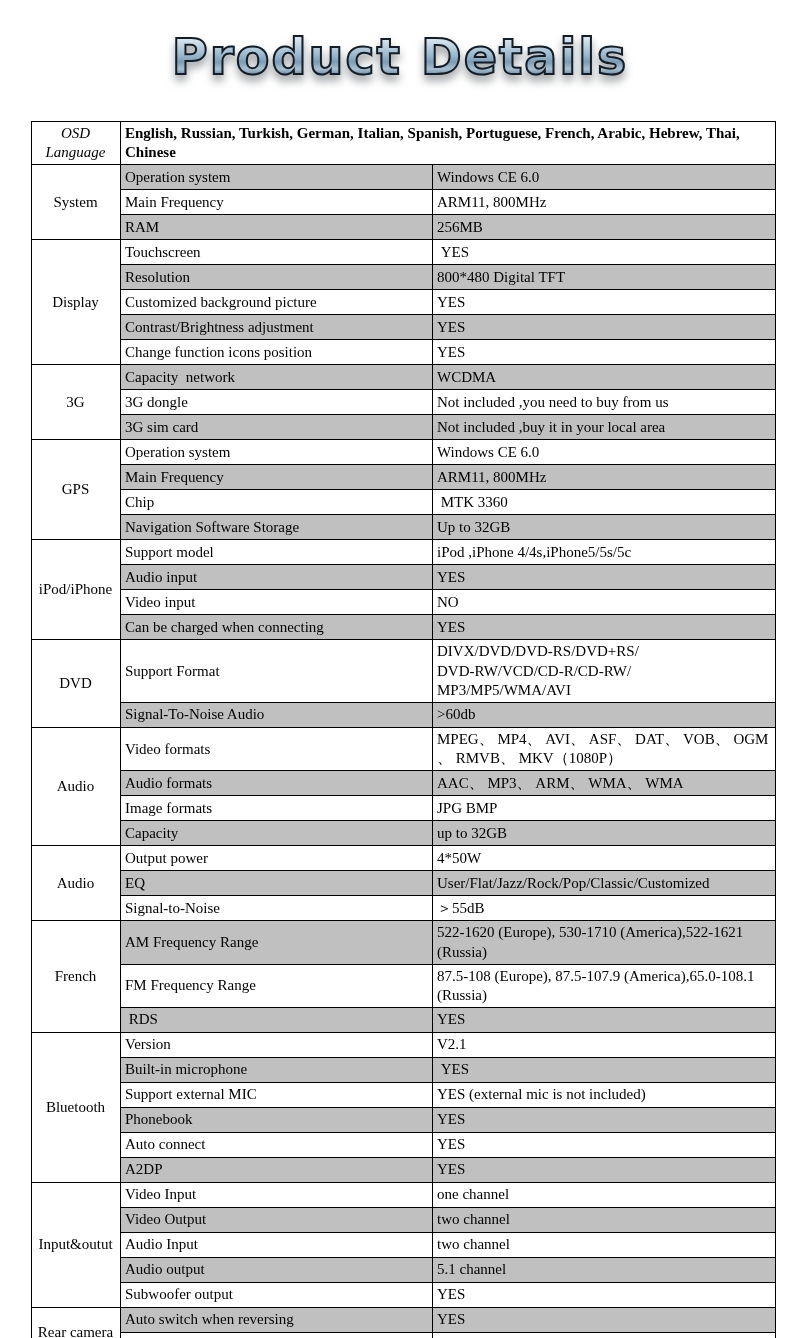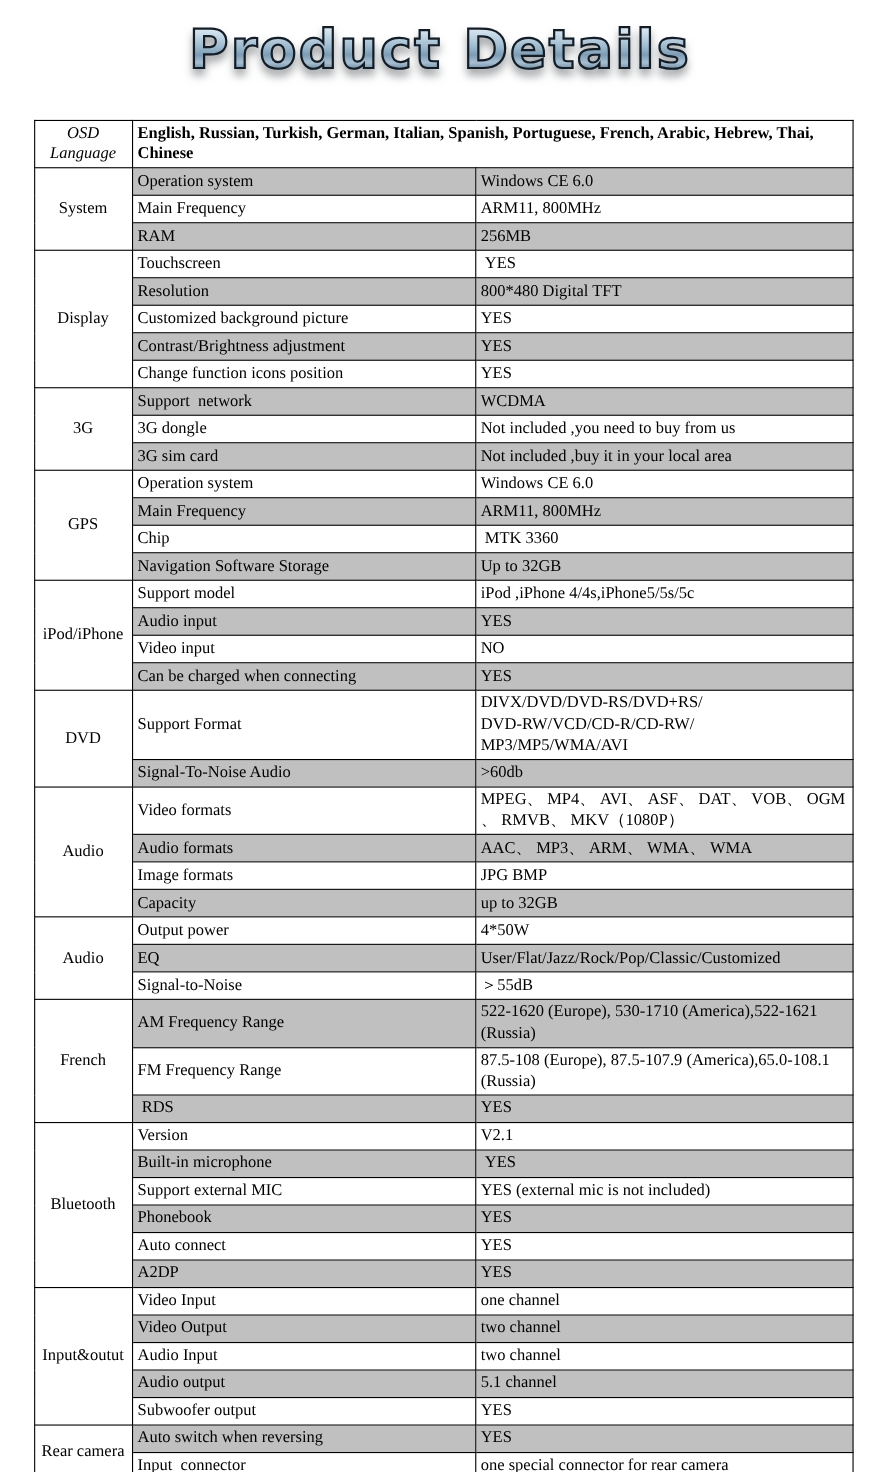--- a/index.html
+++ b/index.html
@@ -10,21 +10,21 @@
     font-family: "Liberation Serif", "DejaVu Serif", serif;
     color: #000;
   }
   .page {
     width: 800px;
     min-height: 1338px;
     background: #fff;
   }
   
   .title-wrap {
-    padding-top: 12px;
+    padding-top: 24px;
     height: 66px;
     display: flex;
     align-items: center;
     justify-content: center;
   }
   .title-text {
     font-family: "DejaVu Sans", sans-serif;
     font-weight: bold;
     font-size: 49px;
     letter-spacing: 2px;
@@ -129,21 +129,21 @@
         <tr class="stripe">
           <td class="lab">Contrast/Brightness adjustment</td>
           <td class="val">YES</td>
         </tr>
         <tr>
           <td class="lab">Change function icons position</td>
           <td class="val">YES</td>
         </tr>
         <tr class="stripe">
           <td class="cat" rowspan="3">3G</td>
-          <td class="lab">Support  network</td>
+          <td class="lab">Capacity  network</td>
           <td class="val">WCDMA</td>
         </tr>
         <tr>
           <td class="lab">3G dongle</td>
           <td class="val">Not included ,you need to buy from us</td>
         </tr>
         <tr class="stripe">
           <td class="lab">3G sim card</td>
           <td class="val">Not included ,buy it in your local area</td>
         </tr>

